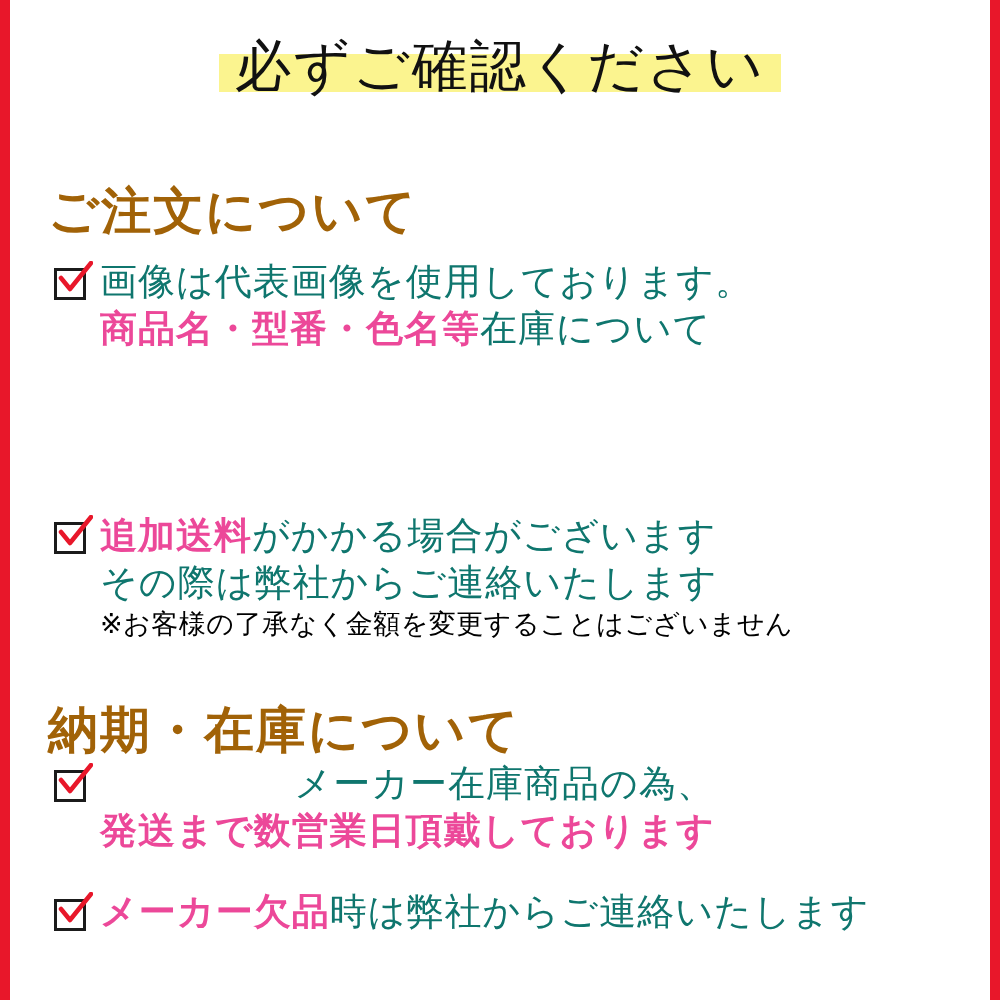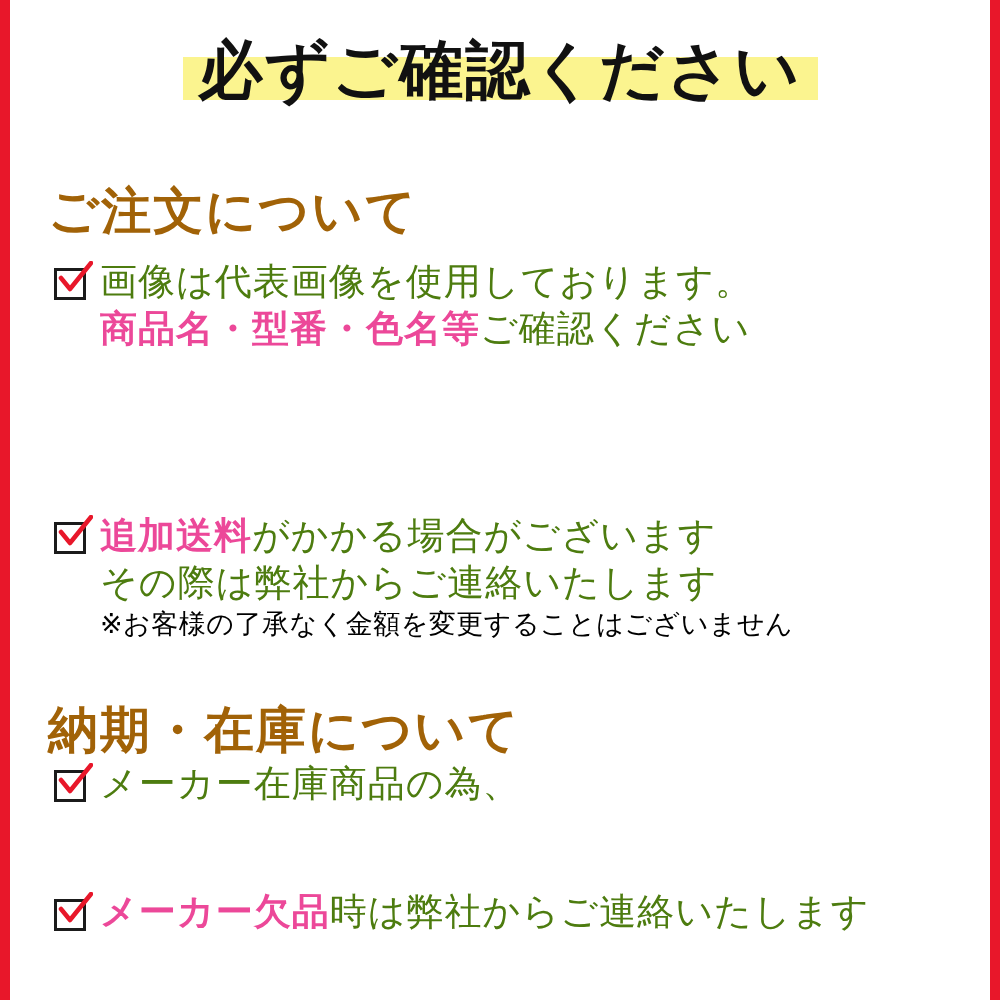--- a/index.html
+++ b/index.html
@@ -34,23 +34,23 @@
     position: absolute;
     left: 0;
     top: 36px;
     width: 980px;
     text-align: center;
   }
   .title-hl {
     display: inline-block;
     position: relative;
     padding: 0 16px;
-    font-size: 64px;
+    font-size: 56px;
     line-height: 1.08;
-    font-weight: bold;
+    font-weight: normal;
     letter-spacing: 2px;
     color: #111111;
     white-space: nowrap;
   }
   .title-hl::before {
     content: "";
     position: absolute;
     left: 0;
     right: 0;
     top: 30%;
@@ -117,21 +117,21 @@
     line-height: 1.28;
     color: #1b1b1b;
     letter-spacing: 1px;
     white-space: nowrap;
   }
   .line.small {
     font-size: 27px;
     letter-spacing: 0.5px;
   }
   .red { color: #ec4899; font-weight: bold; }
-  .blk { color: #4d7c0f; margin-top: 14px; }
+  .blk { color: #0f766e; margin-top: 14px; }
   .red-small { color: #000000; }
 
   
   #item-1 { top: 258px; }
   #item-2 { top: 382px; }
   #item-3 { top: 512px; }
   #item-4 { top: 760px; text-align: right; }
   #item-5 { top: 888px; align-items: flex-end; }
 </style>
 </head>
@@ -155,21 +155,21 @@
           <svg width="36" height="36" viewBox="0 0 36 36">
             <path d="M4 17 L13 28 L34 2" fill="none" stroke="#e8172a" stroke-width="4.5" stroke-linecap="round" stroke-linejoin="round"></path>
           </svg>
         </span>
       </span>
       <span class="lines">
         <div class="line">
           <span class="blk">画像は代表画像を使用しております。</span>
         </div>
         <div class="line">
-          <span class="red">商品名・型番・色名等</span><span class="blk">ご確認ください</span>
+          <span class="red">商品名・型番・色名等</span><span class="blk">在庫について</span>
         </div>
       </span>
     </div>
 
 
     <div class="item" id="item-3">
       <span class="check">
         <span class="box"></span>
         <span class="mark">
           <svg width="36" height="36" viewBox="0 0 36 36">
@@ -198,20 +198,23 @@
         <span class="mark">
           <svg width="36" height="36" viewBox="0 0 36 36">
             <path d="M4 17 L13 28 L34 2" fill="none" stroke="#e8172a" stroke-width="4.5" stroke-linecap="round" stroke-linejoin="round"></path>
           </svg>
         </span>
       </span>
       <span class="lines">
         <div class="line">
           <span class="blk">メーカー在庫商品の為、</span>
         </div>
+        <div class="line">
+          <span class="red">発送まで数営業日頂戴しております</span>
+        </div>
       </span>
     </div>
 
     <div class="item" id="item-5">
       <span class="check">
         <span class="box"></span>
         <span class="mark">
           <svg width="36" height="36" viewBox="0 0 36 36">
             <path d="M4 17 L13 28 L34 2" fill="none" stroke="#e8172a" stroke-width="4.5" stroke-linecap="round" stroke-linejoin="round"></path>
           </svg>

